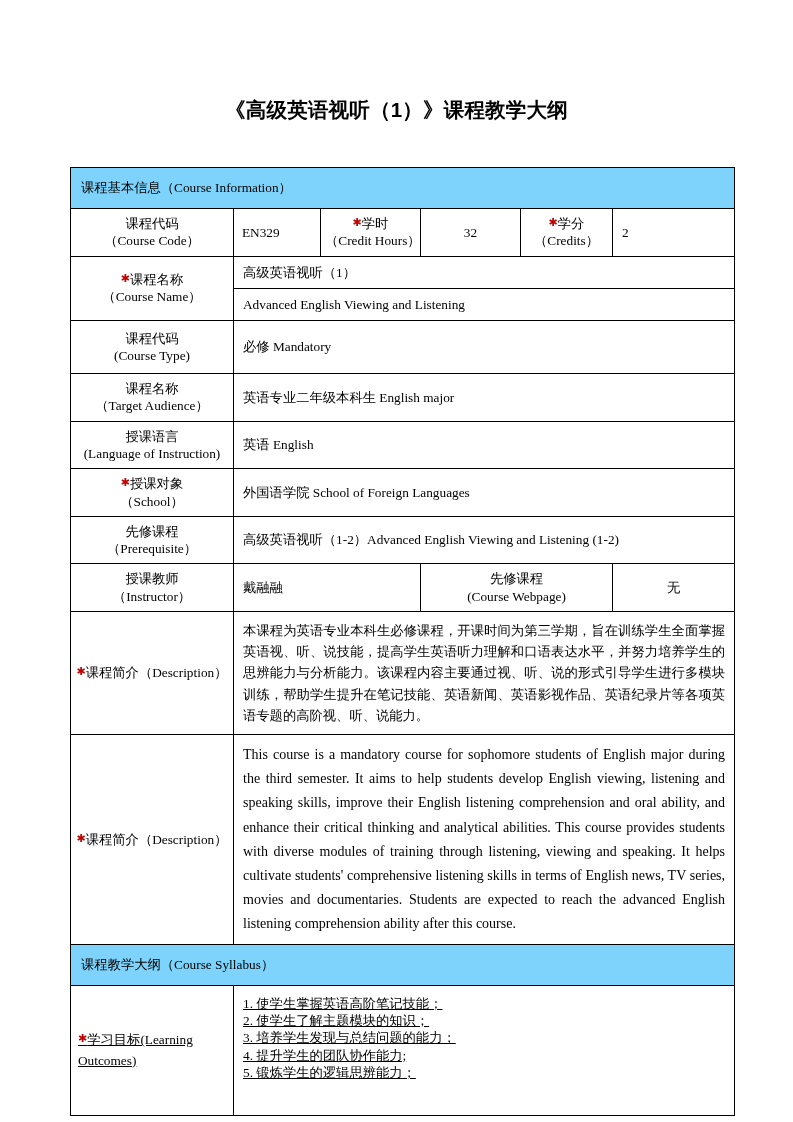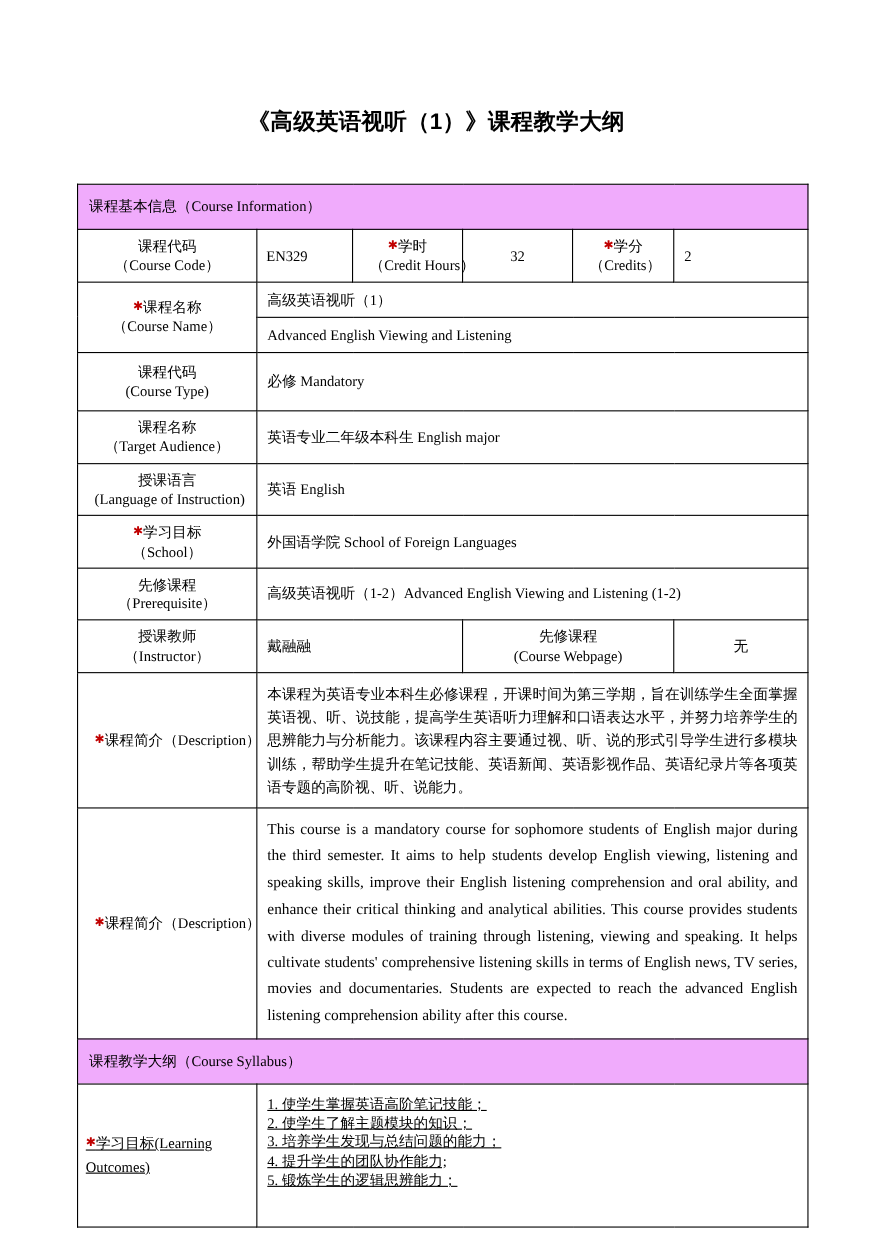--- a/index.html
+++ b/index.html
@@ -44,30 +44,30 @@
   }
   table.syllabus td {
     border: 1px solid #000000;
     padding: 0;
     vertical-align: middle;
     font-size: 13.3px;
     line-height: 1.30;
   }
   
   .section-head {
-    background: #f0abfc;
+    background: #7dd3fc;
     padding: 9px 0 9px 10px !important;
     font-size: 13.3px;
     text-align: left;
     height: 22px;
   }
   
   .label-cell {
     text-align: center;
-    padding: 6px 15px !important;
+    padding: 6px 4px !important;
     line-height: 1.38;
   }
   .label-cell.left {
     text-align: left;
     padding-left: 7px !important;
     line-height: 1.52;
   }
   .label-cell .cn { white-space: nowrap; }
   .label-cell .en { white-space: nowrap; }
   
@@ -185,21 +185,21 @@
     <tr>
       <td class="label-cell">
         <div class="cn">授课语言</div>
         <div class="en">(Language of Instruction)</div>
       </td>
       <td class="value-cell pad-more" colspan="5" style="height:30px">英语  English</td>
     </tr>
 
     <tr>
       <td class="label-cell">
-        <div class="cn"><span class="req">✱</span><span>学习目标</span></div>
+        <div class="cn"><span class="req">✱</span><span>授课对象</span></div>
         <div class="en">（School）</div>
       </td>
       <td class="value-cell pad-more" colspan="5" style="height:30px">外国语学院  School of Foreign Languages</td>
     </tr>
 
     <tr>
       <td class="label-cell">
         <div class="cn">先修课程</div>
         <div class="en">（Prerequisite）</div>
       </td>

